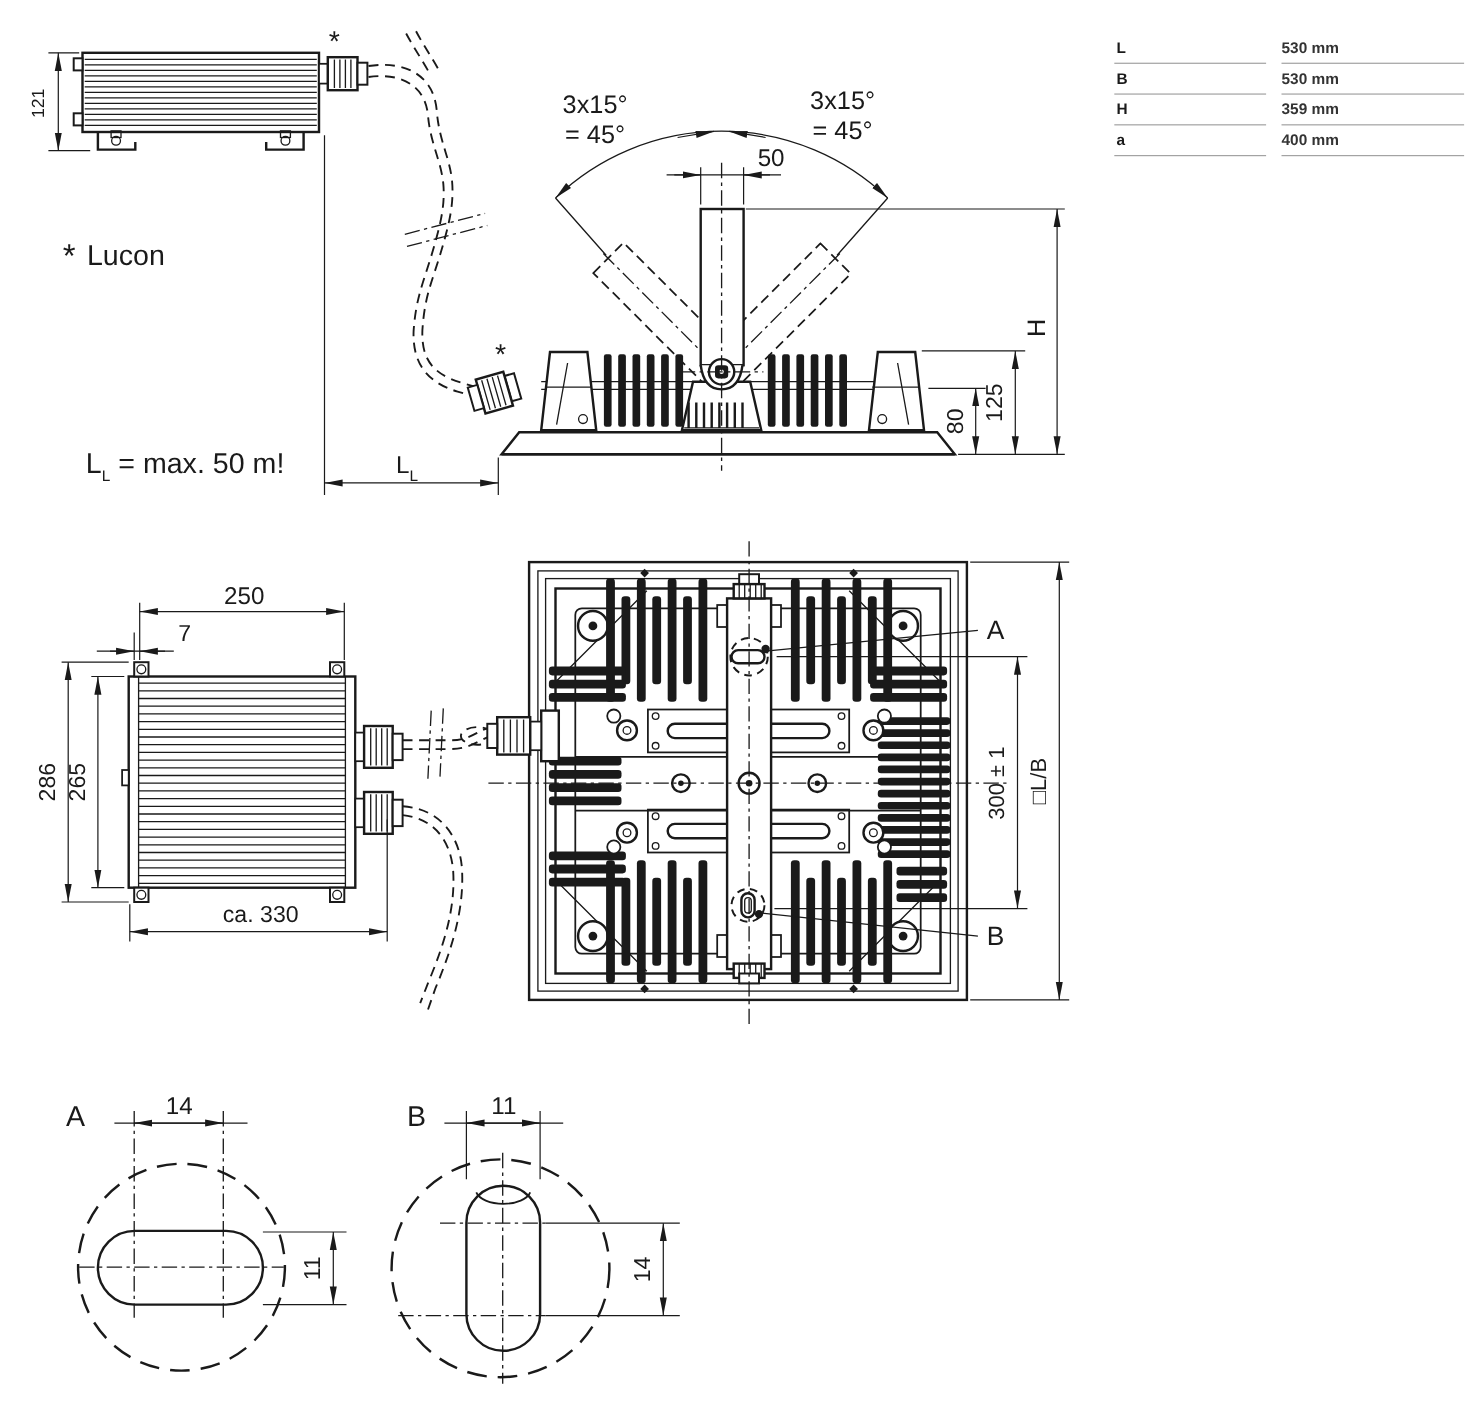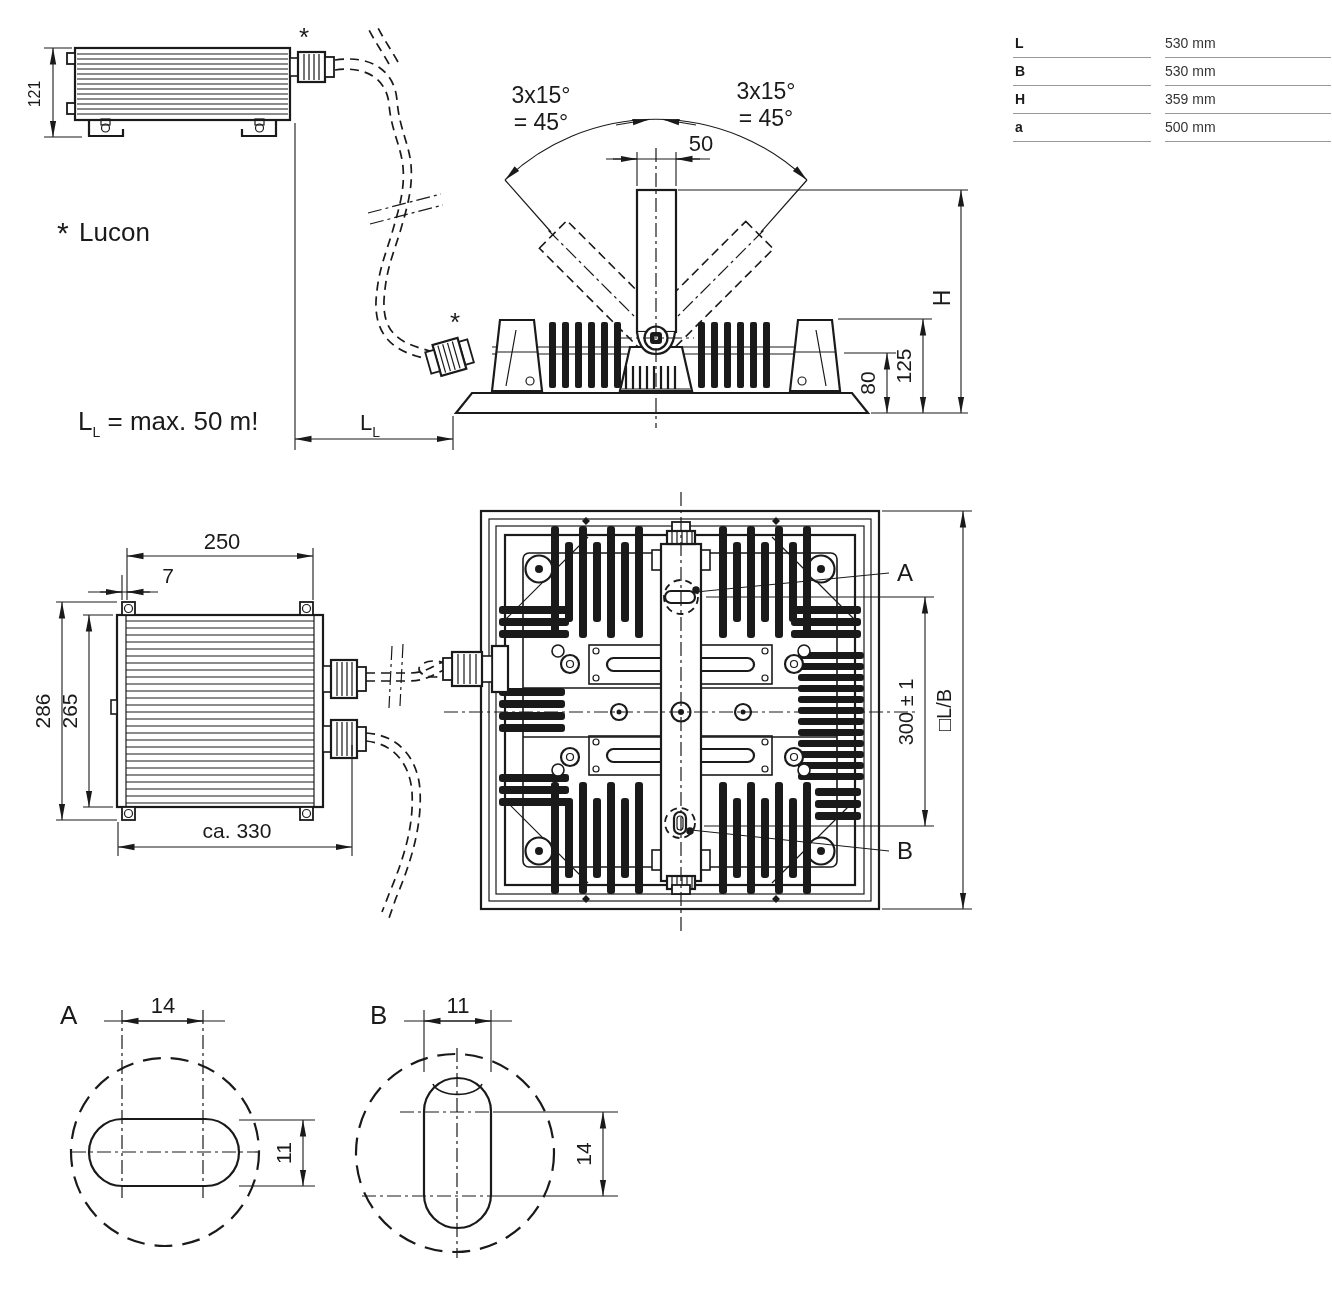--- a/index.html
+++ b/index.html
@@ -25,21 +25,21 @@
   .t16{font-size:16px} .t20{font-size:20px} .t21{font-size:21px} .t22{font-size:22px}
   .t23{font-size:23px} .t24{font-size:24px} .t26{font-size:26px} .t30{font-size:30px}
   .sub{font-size:14px}
 
   
   .spec-table { position:absolute; left:1013px; top:30px; width:318px;
                 font-family:"Liberation Sans","DejaVu Sans",sans-serif; font-size:14px; color:#1a1a1a; }
   .spec-row   { display:flex; }
   .spec-label { width:136px; font-weight:bold; border-bottom:1px solid #999;
                 padding:5px 0 6px 2px; margin-right:14px; }
-  .spec-value { flex:1; border-bottom:1px solid #999; padding:5px 0 6px 0; color:#333; font-weight:400; }
+  .spec-value { flex:1; border-bottom:1px solid #999; padding:5px 0 6px 0; color:#333; font-weight:700; }
 </style>
 </head>
 <body>
 
 <div id="stage">
 
 <svg width="1332" height="1289" viewBox="0 0 1332 1289">
   <defs>
     <marker id="ah" markerWidth="17" markerHeight="8" refX="16.5" refY="4" orient="auto-start-reverse" markerUnits="userSpaceOnUse">
       <path d="M0,0.8 L16.5,4 L0,7.2 Z" fill="#1a1a1a"></path>
@@ -481,17 +481,17 @@
   <div class="spec-row">
     <div class="spec-label">B</div>
     <div class="spec-value">530 mm</div>
   </div>
   <div class="spec-row">
     <div class="spec-label">H</div>
     <div class="spec-value">359 mm</div>
   </div>
   <div class="spec-row">
     <div class="spec-label">a</div>
-    <div class="spec-value">500 mm</div>
+    <div class="spec-value">400 mm</div>
   </div>
 </div>
 
 </div>
 
 </body></html>

